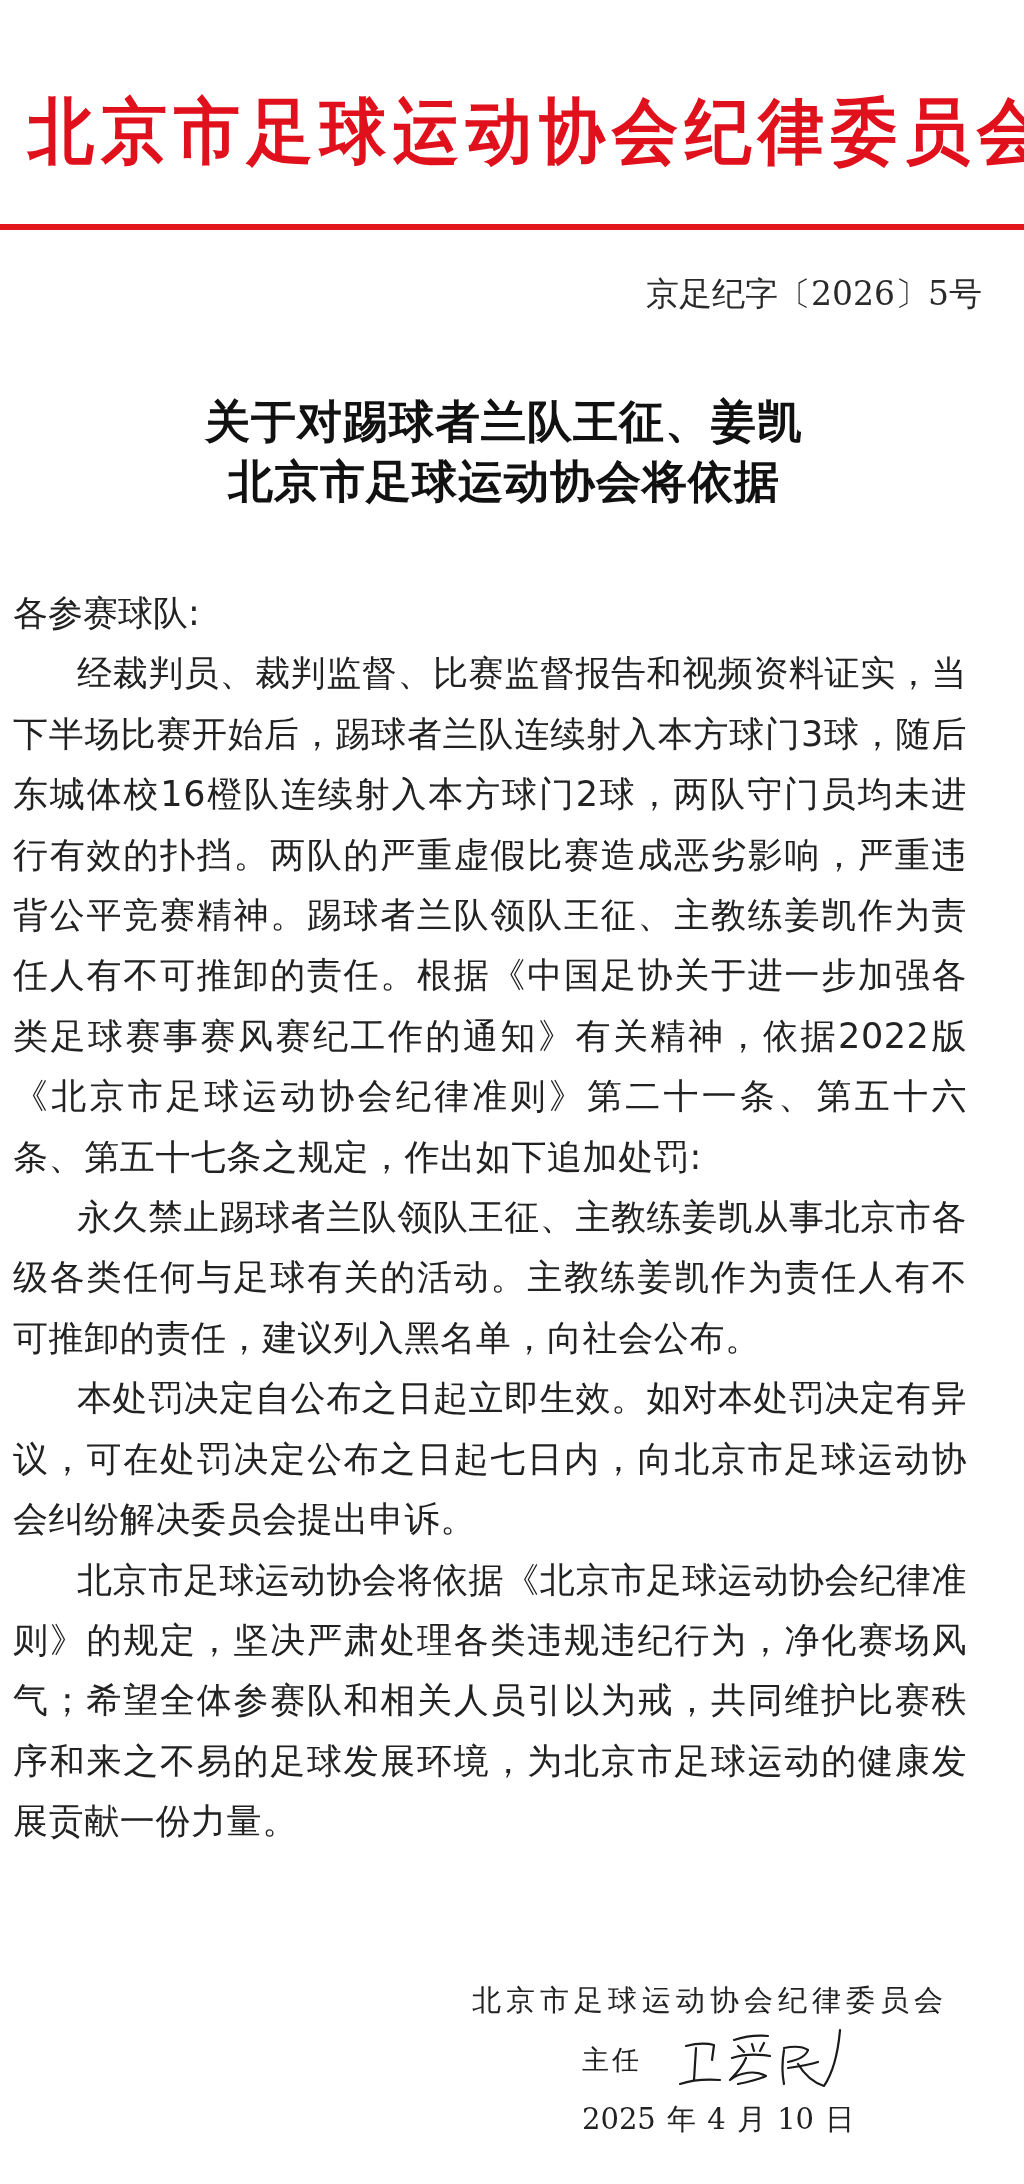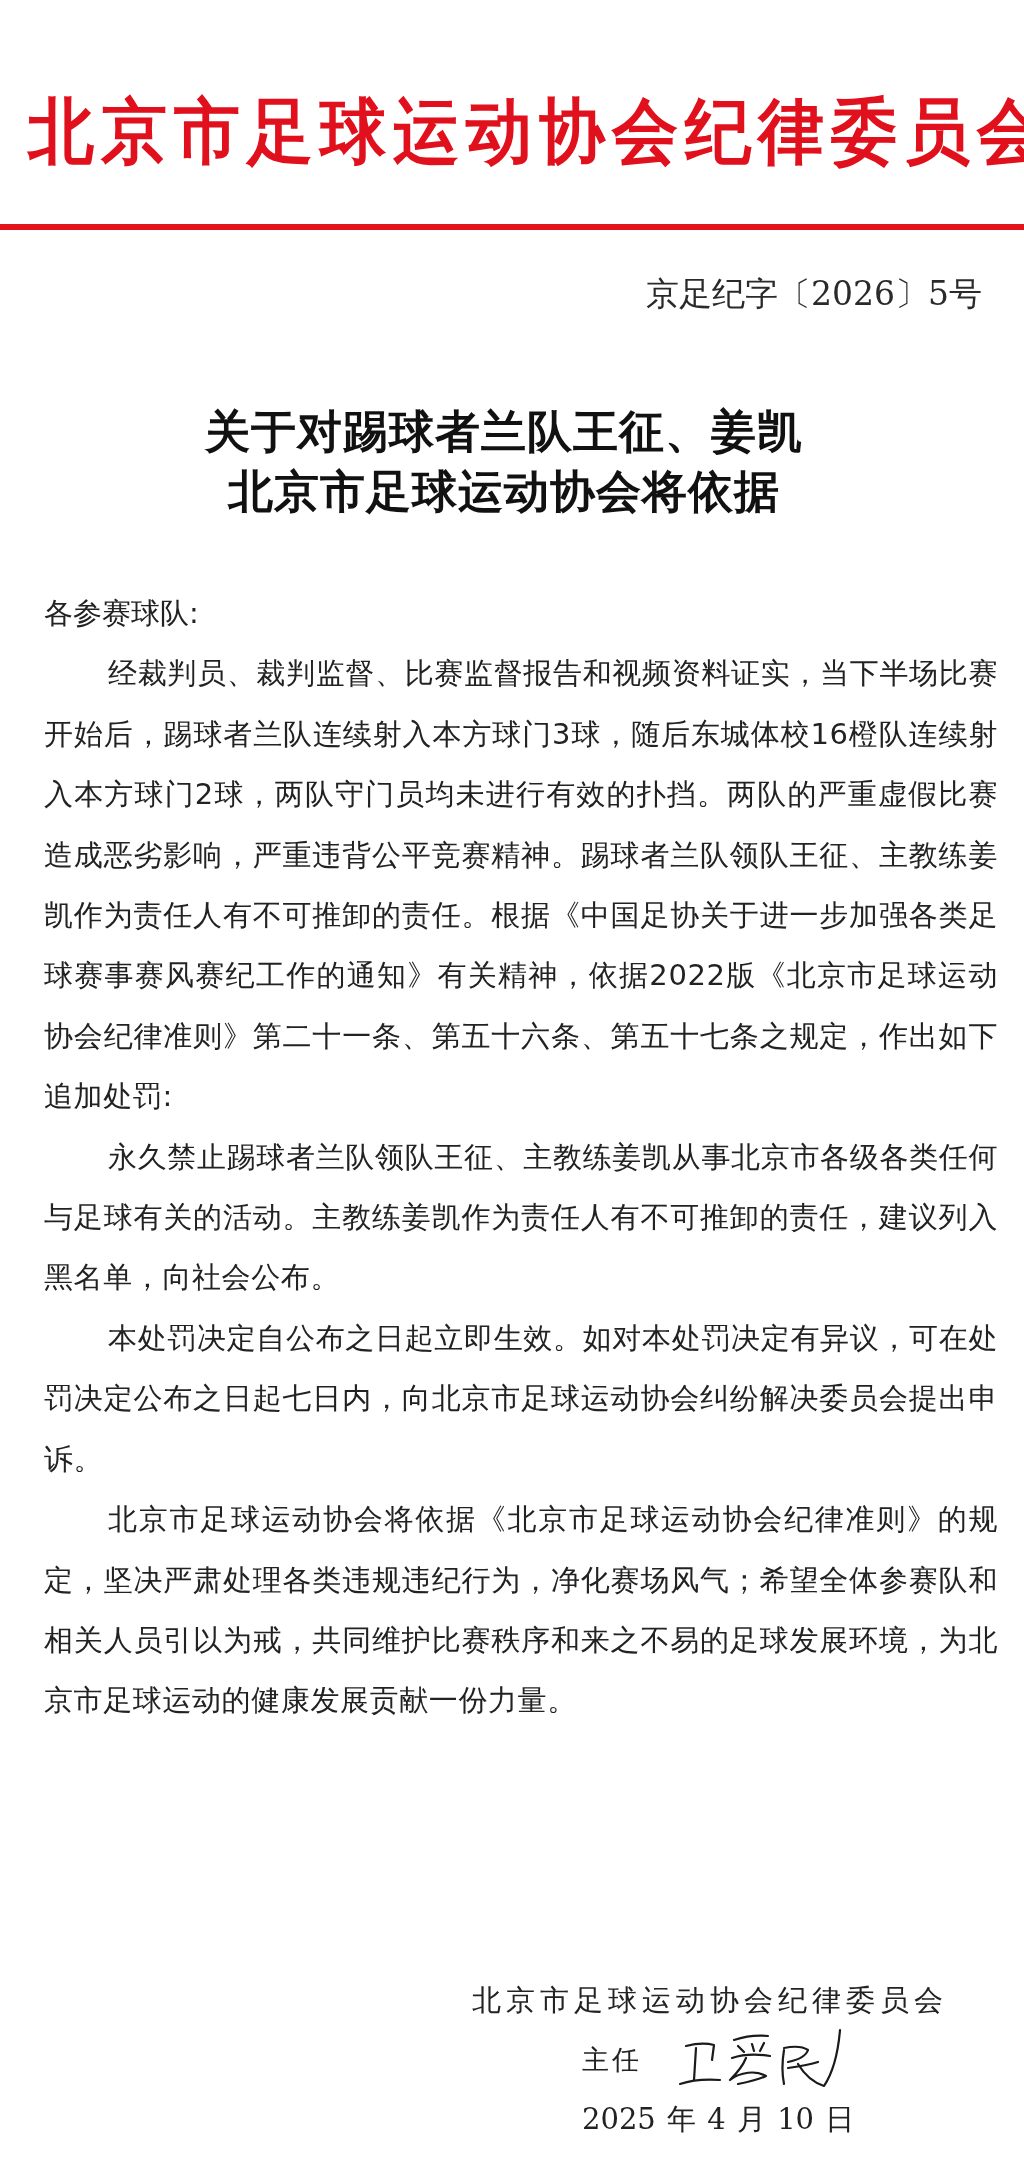--- a/index.html
+++ b/index.html
@@ -45,41 +45,41 @@
       top: 274px;
       font-size: 33px;
       line-height: 40px;
       color: #2a2a2a;
       white-space: nowrap;
       font-family: "DejaVu Serif", "Liberation Serif", serif;
     }
     .doc-title {
       position: absolute;
       left: 0;
-      top: 402px;
+      top: 392px;
       width: 1008px;
       text-align: center;
       font-weight: bold;
       font-size: 45px;
       line-height: 60px;
       color: #111111;
       font-family: "DejaVu Serif", "Liberation Serif", serif;
     }
     .doc-title .title-line {
       display: block;
       white-space: nowrap;
       letter-spacing: 1px;
     }
     .body-text {
       position: absolute;
-      left: 44px;
+      left: 13px;
       top: 583px;
       width: 954px;
       font-family: "DejaVu Sans", "Liberation Sans", sans-serif;
-      font-size: 29px;
+      font-size: 35px;
       line-height: 60.4px;
       color: #222222;
     }
     .salutation {
       margin: 0;
       white-space: nowrap;
     }
     .para {
       margin: 0;
       text-indent: 64px;

